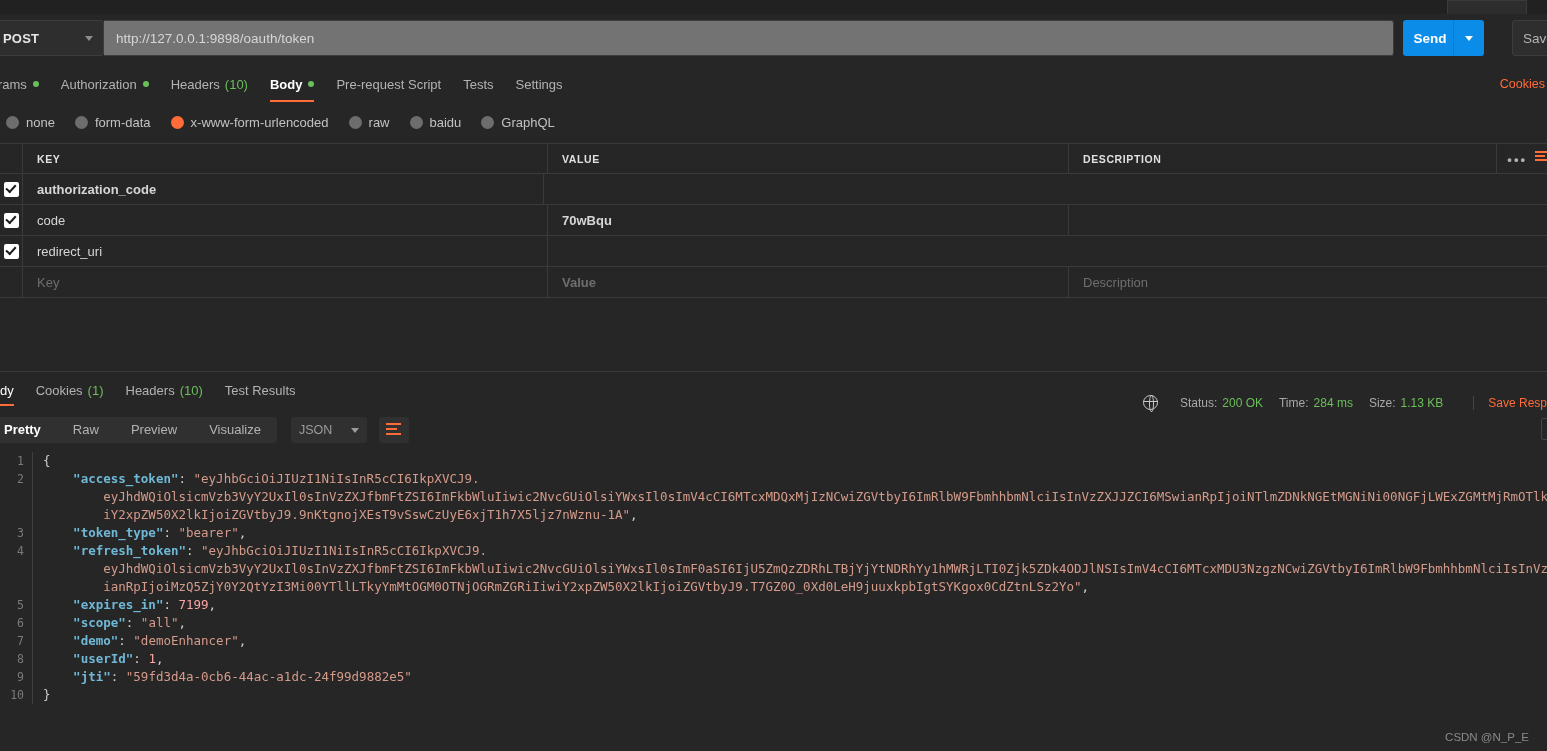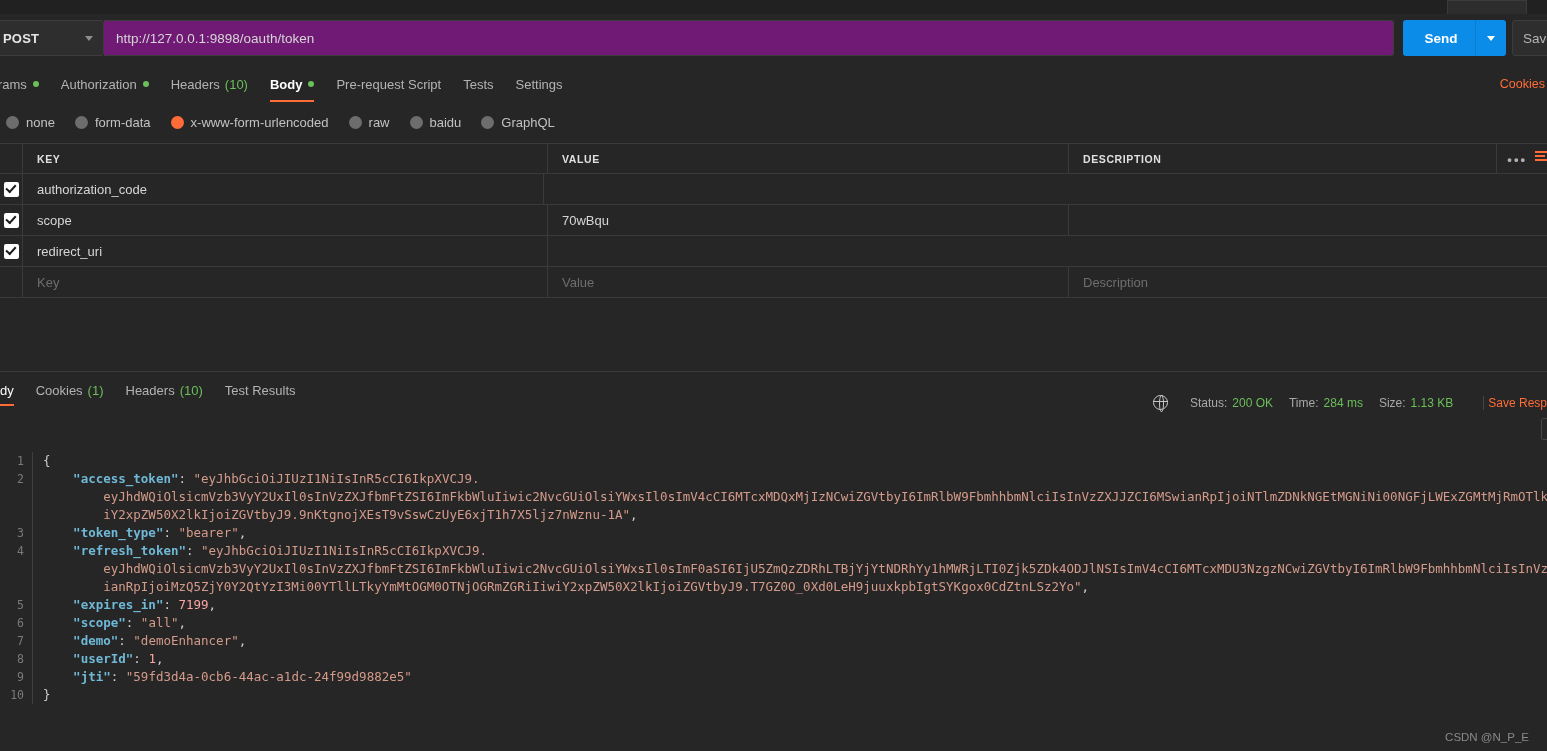--- a/index.html
+++ b/index.html
@@ -27,26 +27,26 @@
     display: flex; align-items: center; padding: 0 10px;
   }
   .method-box .label { font-size: 13px; color: #e6e6e6; font-weight: 700; letter-spacing: .2px;}
   .method-box .caret {
     margin-left: auto; width: 0; height: 0;
     border-left: 4px solid transparent; border-right: 4px solid transparent;
     border-top: 5px solid #8d8d8d;
   }
   .url-input {
     position: absolute; left: 104px; top: 6px; width: 1290px; height: 36px;
-    background: #701a75; border: 1px solid #3c3c3c; border-left: none; border-radius: 0 3px 3px 0;
+    background: #737373; border: 1px solid #3c3c3c; border-left: none; border-radius: 0 3px 3px 0;
     display: flex; align-items: center; padding: 12px 12px;
     font-size: 13.5px; color: #d6d6d6;
   }
   .send-btn {
-    position: absolute; left: 1403px; top: 6px; width: 103px; height: 36px;
+    position: absolute; left: 1403px; top: 6px; width: 81px; height: 36px;
     background: #0c8ce9; border-radius: 3px; display: flex; align-items: center;
   }
   .send-btn .txt { flex: 1; text-align: center; font-size: 13.5px; font-weight: 700; color: #fff; padding-left: 4px;}
   .send-btn .divider { width: 1px; height: 36px; background: #0a7ccc; }
   .send-btn .sendcaret {
     width: 30px; display: flex; align-items: center; justify-content: center;
   }
   .send-btn .sendcaret i {
     display: block; width: 0; height: 0;
     border-left: 4px solid transparent; border-right: 4px solid transparent;
@@ -90,21 +90,21 @@
   .kv-check { width: 23px; flex: none; display: flex; align-items: center; justify-content: center; border-right: 1px solid #3a3a3a; }
   .kv-check .box {
     width: 15px; height: 15px; background: #fff; border-radius: 2px;
     display: flex; align-items: center; justify-content: center;
   }
   .kv-check .box::after {
     content: ""; width: 4px; height: 8px; border: solid #1a1a1a;
     border-width: 0 2px 2px 0; transform: rotate(42deg) translate(-1px,-1px);
   }
   .kv-key { width: 525px; flex: none; display: flex; align-items: center; padding-left: 14px; border-right: 1px solid #3a3a3a; }
-  .kv-val { width: 521px; flex: none; display: flex; align-items: center; padding-left: 14px; border-right: 1px solid #3a3a3a; }
+  .kv-val { width: 521px; flex: none; display: flex; align-items: center; padding-left: 14px; border-right: 1px solid #3a3a3a; font-weight: bold; }
   .kv-desc { flex: 1; display: flex; align-items: center; padding-left: 14px; position: relative; }
   .kvrow.head .kv-key, .kvrow.head .kv-val, .kvrow.head .kv-desc {
     font-size: 10.5px; font-weight: 700; color: #e0e0e0; letter-spacing: .6px;
   }
   .kvrow .kv-key, .kvrow .kv-val { font-size: 13px; color: #d6d6d6; }
   .kvrow.placeholder .kv-key, .kvrow.placeholder .kv-val, .kvrow.placeholder .kv-desc {
     color: #6e6e6e; font-size: 13px;
   }
   .dots-btn { position: absolute; right: 20px; top: 0; height: 30px; display: flex; align-items: center;
               padding-left: 10px; border-left: 1px solid #3a3a3a; color: #b0b0b0; letter-spacing: 2px; font-size: 13px; }
@@ -124,21 +124,21 @@
   .rstab.active { color: #fff; }
   .rstab.active::after { content:""; position:absolute; left:0; right:0; bottom:0; height:2px; background:#ff6c37; }
   .rstab .count { color: #6bbf59; margin-left: 5px; }
 
   .status-area { position: absolute; right: 0; top: 395px; display: flex; align-items: center; font-size: 12px; }
   .globe-ic { width: 15px; height: 15px; border: 1.4px solid #c9c9c9; border-radius: 50%; position: relative; margin-right: 22px; }
   .globe-ic::before { content:""; position:absolute; left:5.3px; top:-1.4px; width:2.6px; height:15px; border:1.4px solid #c9c9c9; border-radius:50%; }
   .globe-ic::after { content:""; position:absolute; left:-1.4px; top:5.3px; width:15px; height:0; border-top:1.4px solid #c9c9c9; }
   .stat-lbl { color: #a8a8a8; margin-right: 5px; }
   .stat-val { color: #6bbf59; margin-right: 16px; }
-  .save-resp { color: #ff6c37; margin-left: 14px; padding-left: 4px; border-left: 1px solid #454545; }
+  .save-resp { color: #ff6c37; margin-left: 14px; padding-left: 14px; border-left: 1px solid #454545; }
 
   
   .viewbar { position: absolute; left: 0; top: 414px; width: 1547px; height: 32px; display: flex; align-items: center; }
   .segment { display: flex; align-items: center; height: 26px; background: #303030; border-radius: 3px; margin-left: -12px; }
   .seg { font-size: 13px; color: #b3b3b3; padding: 0 16px; line-height: 26px; }
   .seg.active { color: #fff; font-weight: 600; }
   .json-select {
     margin-left: 14px; width: 76px; height: 26px; background: #303030; border-radius: 3px;
     display: flex; align-items: center; padding: 0 8px; font-size: 12.5px; color: #9b9b9b;
   }
@@ -275,21 +275,21 @@
           <div class="kv-check">
             <span class="box"></span>
           </div>
           <div class="kv-val">authorization_code</div>
           <div class="kv-desc"></div>
         </div>
         <div class="kvrow">
           <div class="kv-check">
             <span class="box"></span>
           </div>
-          <div class="kv-key">scope</div>
+          <div class="kv-key">code</div>
           <div class="kv-val">70wBqu</div>
           <div class="kv-desc"></div>
         </div>
         <div class="kvrow">
           <div class="kv-check">
             <span class="box"></span>
           </div>
           <div class="kv-key">redirect_uri</div>
           <div class="kv-desc"></div>
         </div>
@@ -327,20 +327,39 @@
     <span class="globe-ic"></span>
     <span class="stat-lbl">Status:</span>
     <span class="stat-val">200 OK</span>
     <span class="stat-lbl">Time:</span>
     <span class="stat-val">284 ms</span>
     <span class="stat-lbl">Size:</span>
     <span class="stat-val">1.13 KB</span>
     <span class="save-resp">Save Resp</span>
   </div>
 
+  <div class="viewbar">
+    <div class="segment" id="viewmodes">
+        <span class="seg active">Pretty</span>
+        <span class="seg">Raw</span>
+        <span class="seg">Preview</span>
+        <span class="seg">Visualize</span>
+      </div>
+    <div class="json-select">
+      <span>JSON</span>
+      <span class="caret"></span>
+    </div>
+    <div class="wrap-btn">
+      <i>
+          <span></span>
+          <span></span>
+          <span></span>
+        </i>
+    </div>
+  </div>
   <div class="right-stub"></div>
 
   <div class="code" id="codearea">
       <div class="cline">
         <span class="gut">1</span>
         <span class="cbar"></span>
         <span class="ctext"><span class="brace">{</span></span>
       </div>
       <div class="cline">
         <span class="gut">2</span>

